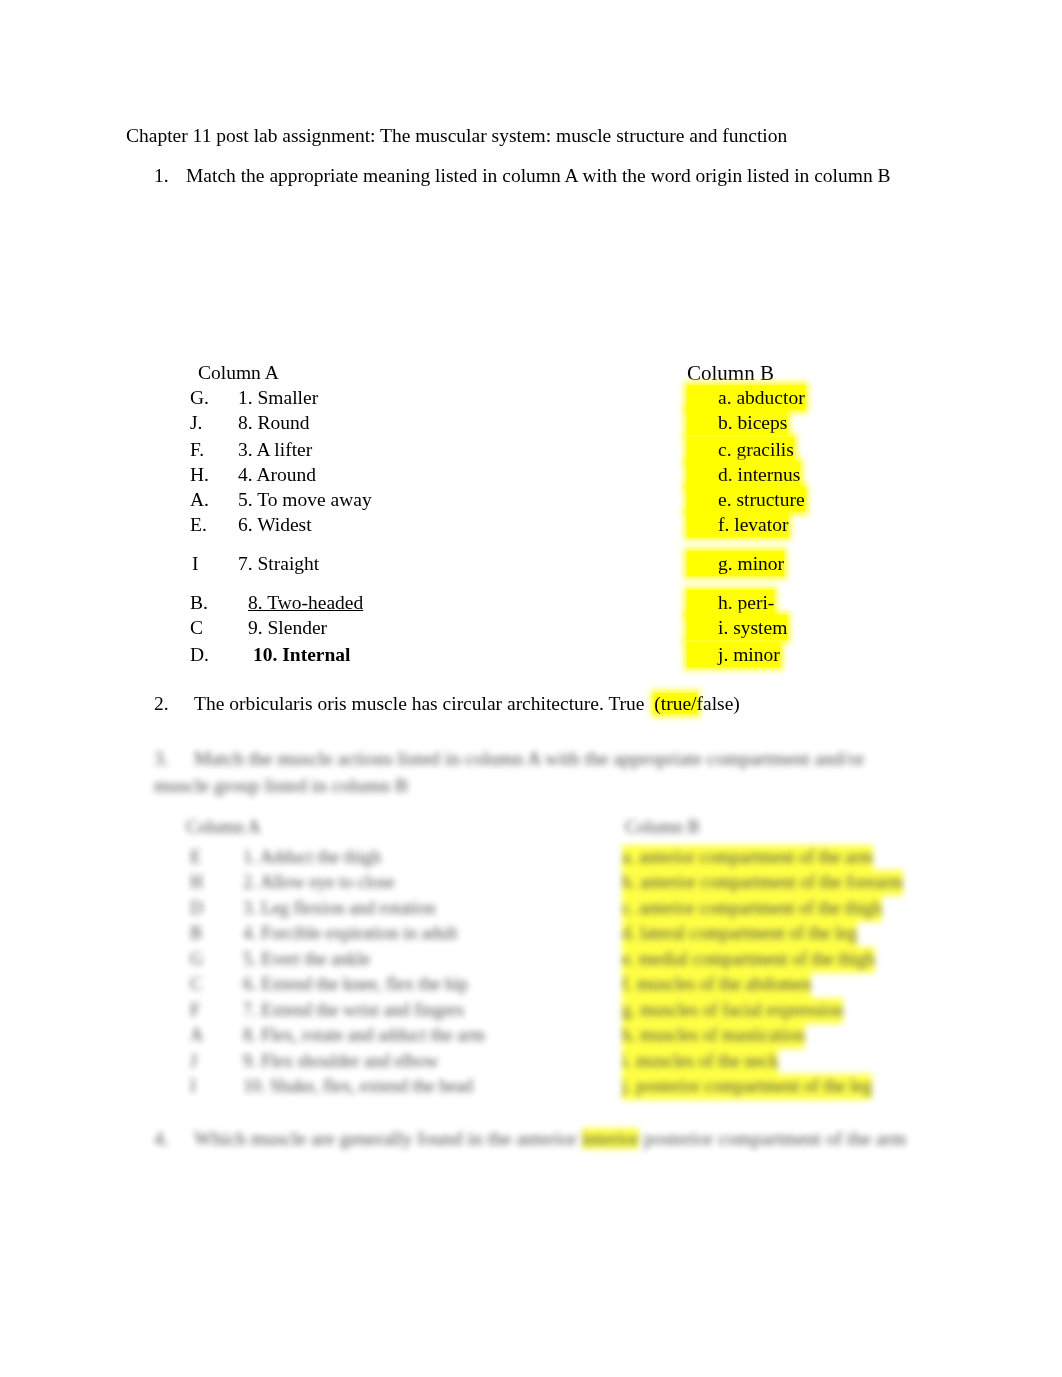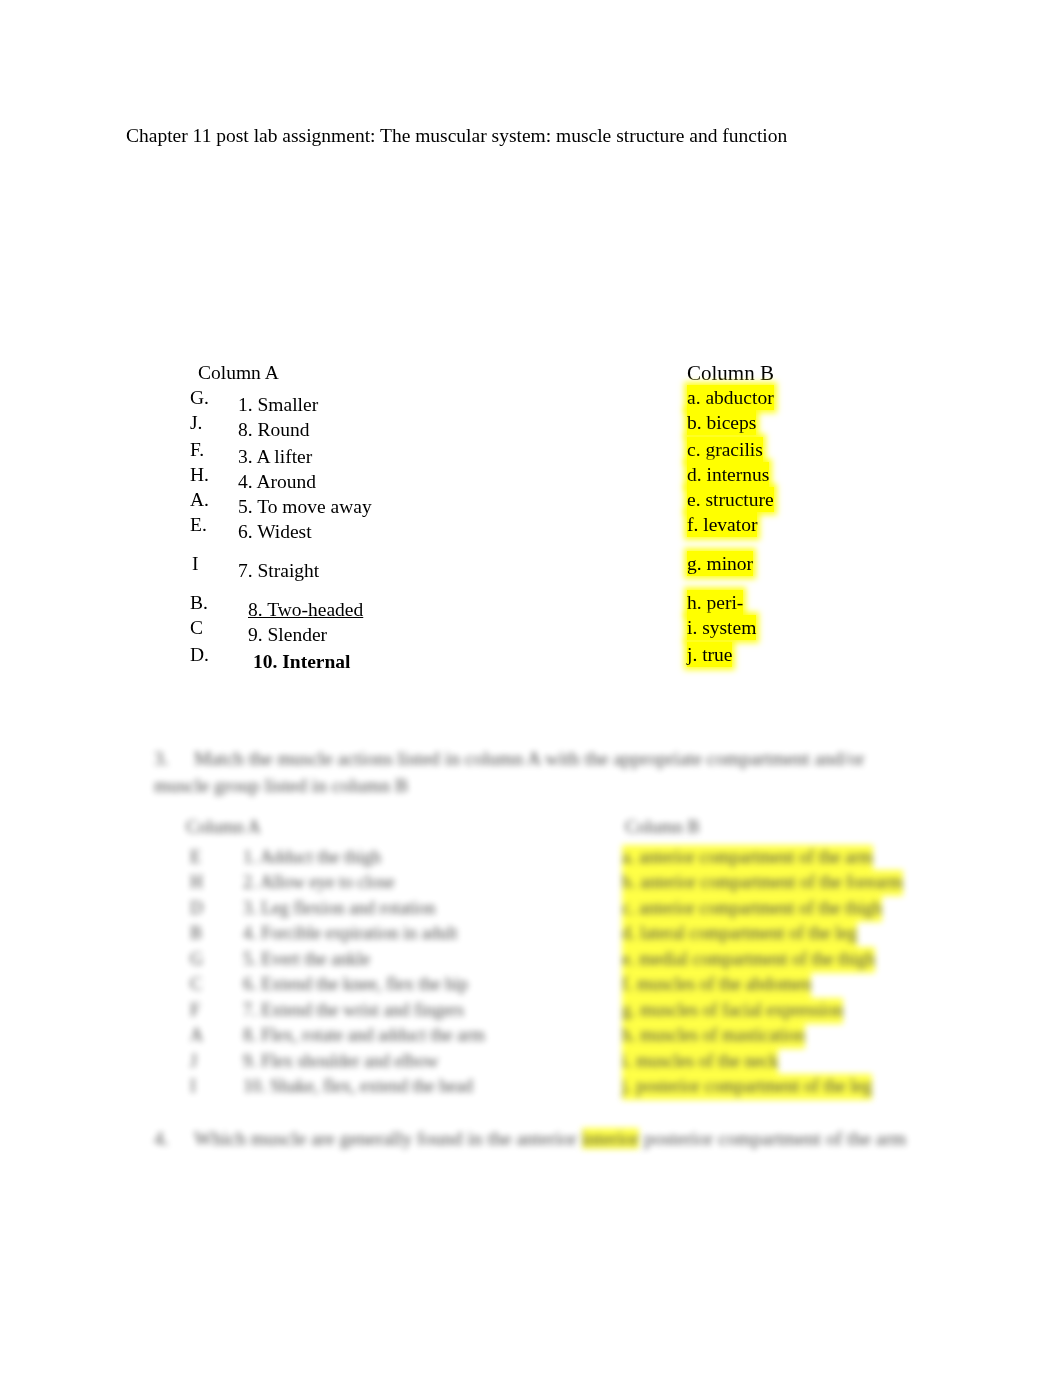--- a/index.html
+++ b/index.html
@@ -75,26 +75,26 @@
     width: 44px;
     text-align: left;
   }
   .row .ans.indent {
     left: 2px;
   }
   .row .itemA {
     position: absolute;
     left: 48px;
     white-space: nowrap;
-    margin-top: 7px;
   }
   .row .itemB {
     position: absolute;
     left: 497px;
     white-space: nowrap;
+    padding-left: 31px;
   }
   .hl {
     background-color: #ffff00;
     box-shadow: 0 0 6px 3px rgba(255,255,0,0.85);
   }
   .q2 {
     position: absolute;
     left: 154px;
     top: 692px;
     font-size: 19.5px;
@@ -179,20 +179,23 @@
     background-color: #ffff00;
   }
 </style>
 </head>
 <body>
 
 <div class="page">
 
   <div class="title">Chapter 11 post lab assignment: The muscular system: muscle structure and function</div>
 
+  <div class="q1">
+    <span class="num">1.</span><span>Match the appropriate meaning listed in column A with the word origin listed in column B</span>
+  </div>
 
   <div class="match-table">
     <div class="col-head-a">Column A</div>
     <div class="col-head-b">Column B</div>
 
     <div class="row" style="top:24px;">
       <span class="ans">G.</span>
       <span class="itemA">1. Smaller</span>
       <span class="itemB hl">a. abductor</span>
     </div>
@@ -232,24 +235,27 @@
       <span class="itemB hl">h. peri-</span>
     </div>
     <div class="row" style="top:254px;">
       <span class="ans">C</span>
       <span class="itemA" style="left:58px;">9. Slender</span>
       <span class="itemB hl">i. system</span>
     </div>
     <div class="row" style="top:281px;">
       <span class="ans">D.</span>
       <span class="itemA" style="left:63px;font-weight:bold;">10. Internal</span>
-      <span class="itemB hl">j. true</span>
+      <span class="itemB hl">j. minor</span>
     </div>
   </div>
 
+  <div class="q2">
+    <span class="num">2.</span><span>The orbicularis oris muscle has circular architecture. True</span>&nbsp;&nbsp;<span class="hl">(true/</span><span>false)</span>
+  </div>
 
   <div class="blurred">
     <div class="b-q3">
       <span class="num">3.</span><span>Match the muscle actions listed in column A with the appropriate compartment and/or muscle group listed in column B</span>
     </div>
 
     <div class="b-colhead-a">Column A</div>
     <div class="b-colhead-b">Column B</div>
 
     <div class="b-row" style="top:110px;">

